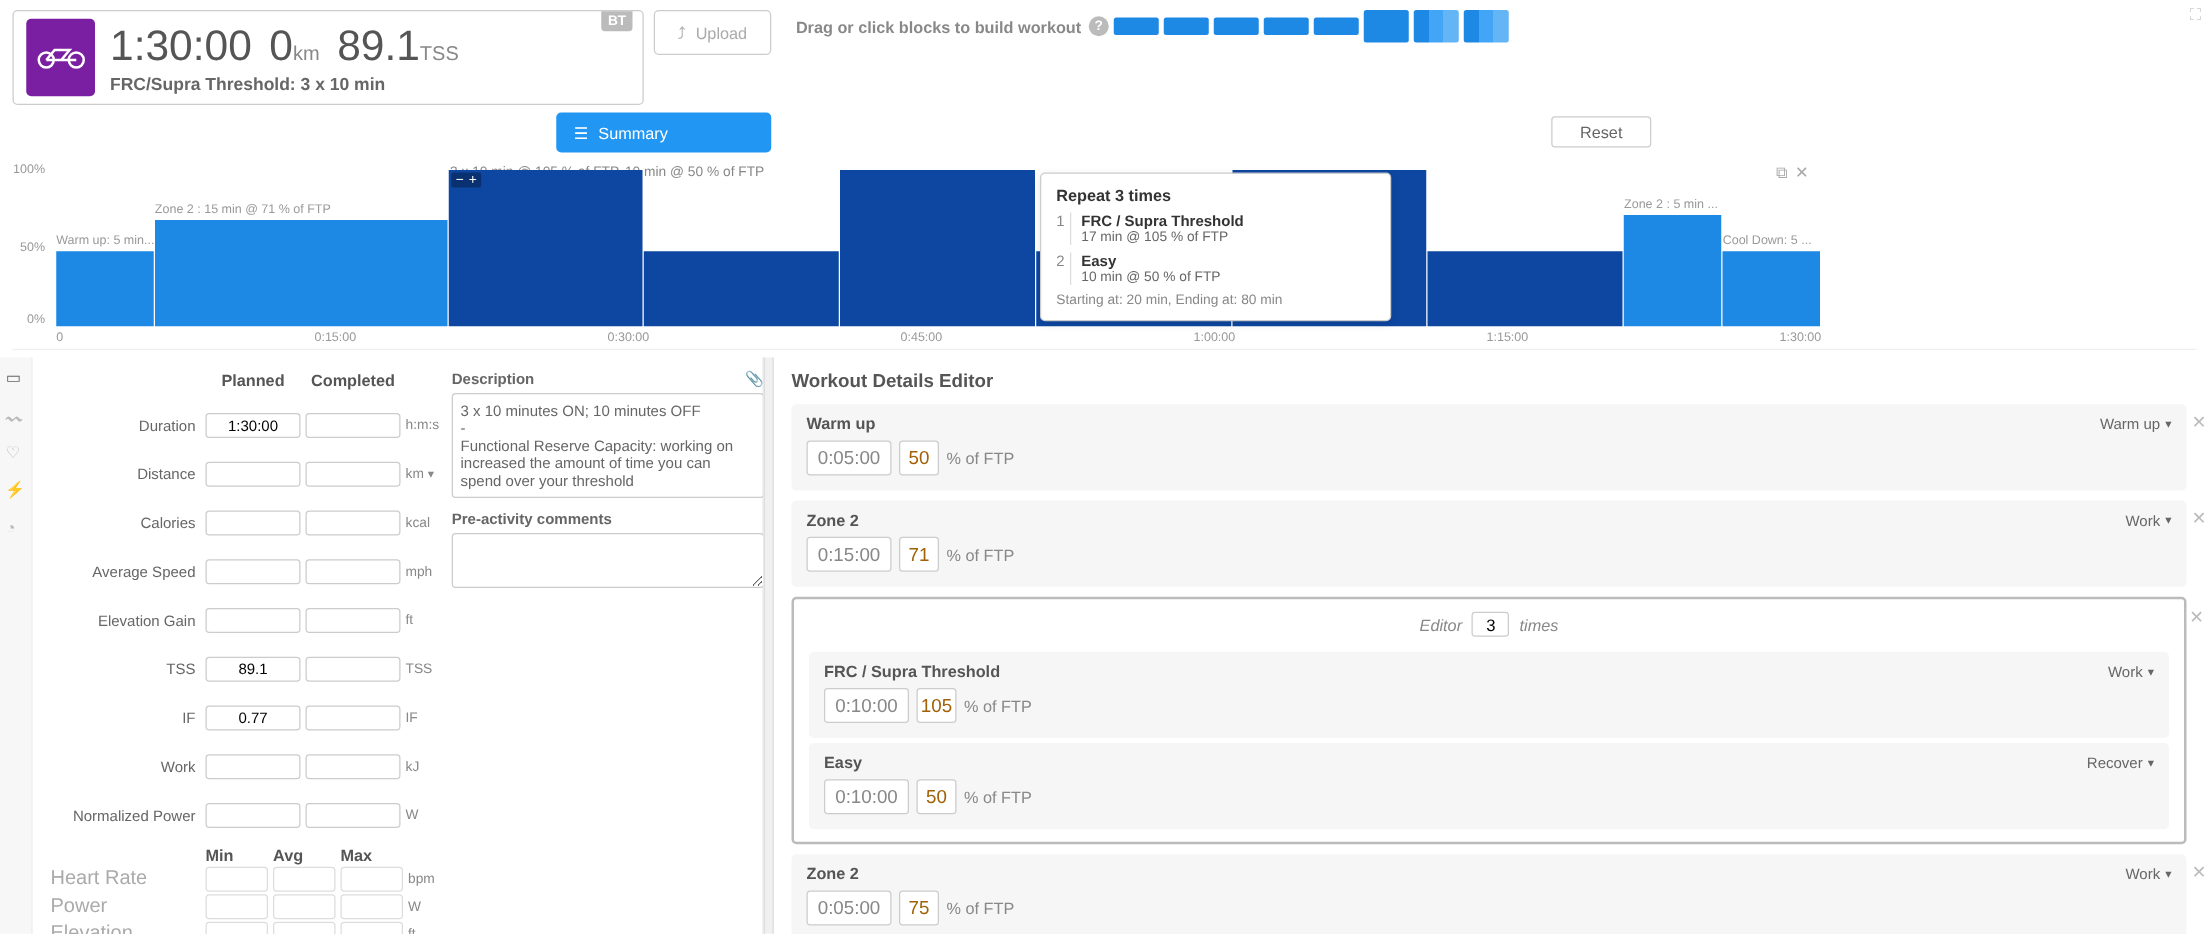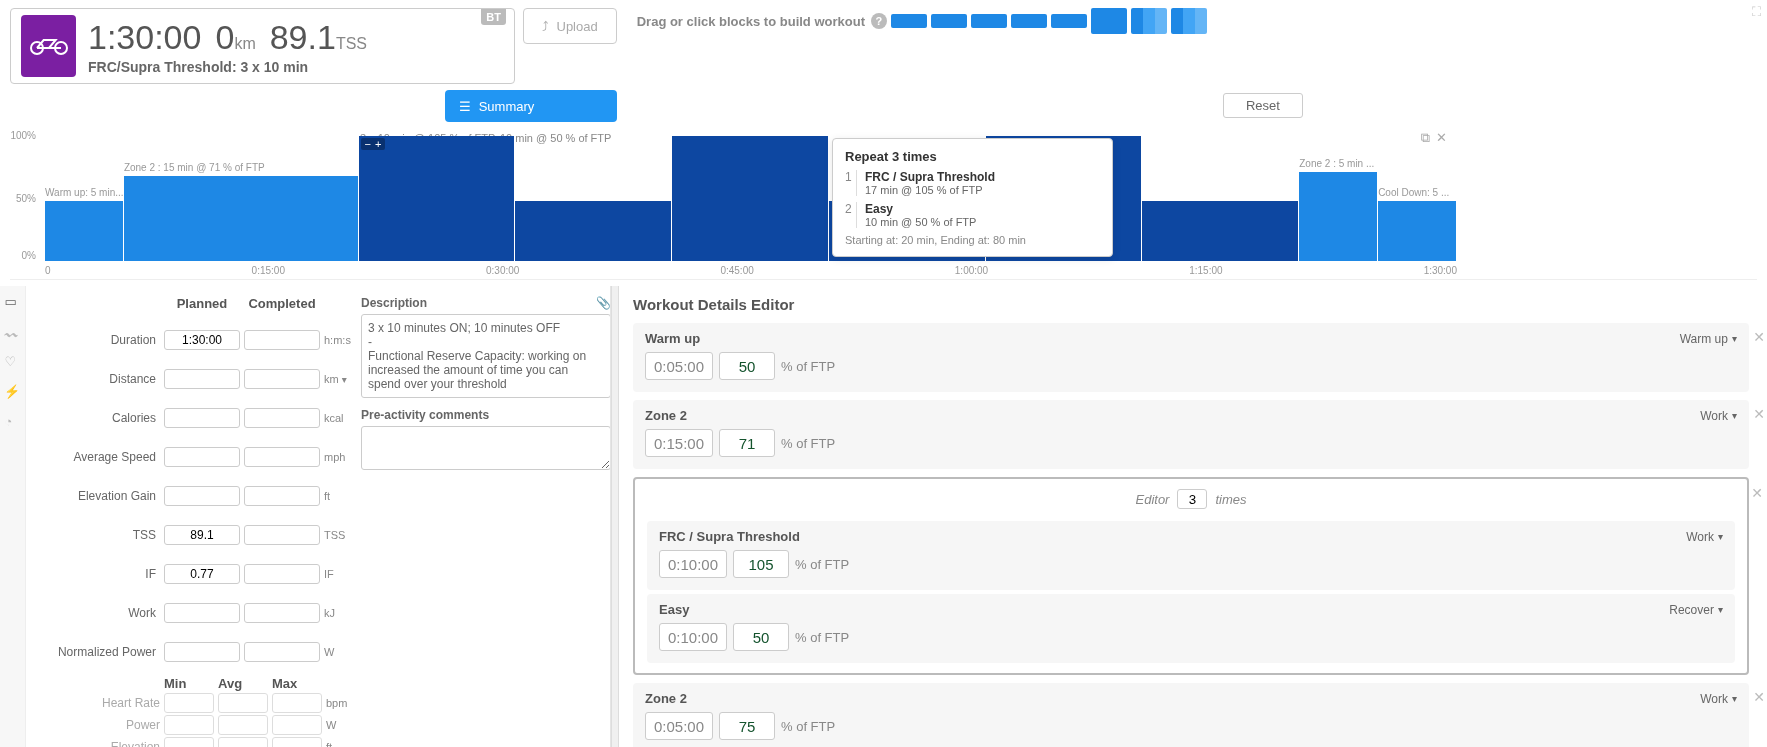--- a/index.html
+++ b/index.html
@@ -21,21 +21,21 @@
 .summary-btn { background: #2196f3; color: #fff; border-radius: 4px; padding: 8px 14px; display: flex; align-items: center; gap: 8px; cursor:pointer; height: 32px; margin-top: 40px; margin-left: -78px; }
 
 .build-area { display: flex; flex-direction: row; gap: 4px; margin-left: 12px; }
 .build-hint { color: #888; font-size: 13px; font-weight: 600; display:flex; align-items:center; gap:6px; }
 .block-row { display: flex; gap: 4px; }
 .mini-block { width: 36px; height: 20px; background: #1e88e5; border-radius: 2px; cursor:grab; }
 .mb-low { height: 14px; margin-top: 6px; }
 .mb-mid { height: 26px; }
 .mb-stair { background: linear-gradient(to right, #1e88e5 33%, #42a5f5 33% 66%, #64b5f6 66%); }
 
-.reset-btn { border: 1px solid #ccc; border-radius: 3px; padding: 4px 22px; color: #666; cursor:pointer; margin-left: 8px; align-self: flex-end; margin-bottom: 4px; }
+.reset-btn { border: 1px solid #ccc; border-radius: 3px; padding: 4px 22px; color: #666; cursor:pointer; margin-left: 26px; align-self: flex-end; margin-bottom: 4px; }
 
 
 .chart-wrap { position: relative; height: 150px; margin: 8px 10px 0 10px; border-bottom: 1px solid #eee; }
 .chart-y { position: absolute; left: 0; top: 0; bottom: 18px; width: 30px; font-size: 10px; color: #999; }
 .chart-y div { position: absolute; right: 4px; }
 .bars { position: absolute; left: 35px; right: 300px; top: 0; bottom: 18px; display: flex; align-items: flex-end; }
 .bar { background: #1e88e5; margin-right: 1px; position: relative; }
 .bar.sel { background: #0d47a1; }
 .bar-lbl { position: absolute; top: -14px; font-size: 10px; color: #999; white-space: nowrap; }
 .bar-ctrl { position:absolute; top:2px; left:2px; background:rgba(0,0,0,.3); color:#fff; font-size:11px; padding:0 4px; border-radius:2px; cursor:pointer; display:flex; gap:4px; }
@@ -62,21 +62,21 @@
 .grid-head .gh1 { grid-column:2; text-align:center; }
 .grid-head .gh2 { text-align:center; }
 .stat-row { display:grid; grid-template-columns:120px 76px 76px 40px; gap:4px; align-items:center; margin-bottom:2px;margin-top:19px; }
 .stat-row label { text-align:right; color:#666; font-size:12px; padding-right:4px; }
 .stat-row input { width:100%; height:20px; border:1px solid #ccc; border-radius:3px; font-size:12px; text-align:center; }
 .stat-unit { color:#888; font-size:11px; }
 
 .mma-head { display:grid; grid-template-columns:120px 50px 50px 50px 30px; gap:4px; font-weight:600; color:#555; margin-top:14px; }
 .mma-head span { text-align:left; }
 .mma-row { display:grid; grid-template-columns:120px 50px 50px 50px 30px; gap:4px; align-items:center; margin-top:2px; }
-.mma-row label { text-align:right; color:#aaa; font-size:12px; }
+.mma-row label { text-align:left; color:#aaa; font-size:16px; }
 .mma-row input { width:100%; height:20px; border:1px solid #ddd; border-radius:3px; }
 
 .desc-block { position:absolute; left:335px; top:10px; width:250px; }
 .desc-block h5 { font-size:12px; color:#666; font-weight:600; margin-bottom:4px; display:flex; justify-content:space-between; align-items:center; }
 .desc-box { border:1px solid #ccc; border-radius:3px; padding:6px; font-size:12px; color:#666; min-height:70px; }
 .pre-box { border:1px solid #ccc; border-radius:3px; height:44px; width:100%; }
 
 .divider { width:8px; background:#f0f0f0; cursor:col-resize; border-left:1px solid #ddd; border-right:1px solid #ddd; }
 
 .right-pane { flex:1; padding:10px 18px 10px 14px; overflow:auto; }
@@ -84,21 +84,21 @@
 .block-card { background:#f6f6f6; border-radius:4px; padding:8px 12px 12px 12px; margin-bottom:8px; position:relative; }
 .repeat-card { border:2px solid #bbb; background:transparent; padding:6px; }
 .repeat-card .block-card { margin:4px 6px; }
 .bc-head { display:flex; justify-content:space-between; align-items:center; margin-bottom:6px; }
 .bc-title { font-weight:600; color:#555; }
 .bc-type { color:#666; font-size:12px; display:flex; align-items:center; gap:4px; cursor:pointer; }
 .bc-close { position:absolute; right:-16px; top:6px; color:#bbb; cursor:pointer; font-size:14px; }
 .bc-inputs { display:flex; align-items:center; gap:6px; }
 .bc-inputs input { height:28px; border:1px solid #ccc; border-radius:3px; text-align:center; font-size:15px; background:#fff; }
 .bc-time { width:68px; color:#888; }
-.bc-val { width:56px; color:#14532d; }
+.bc-val { width:32px; color:#a16207; }
 .bc-unit { color:#888; font-size:13px; }
 .repeat-head { display:flex; justify-content:center; align-items:center; gap:8px; font-style:italic; color:#888; padding:4px 0 8px; }
 .repeat-head input { width:30px; height:20px; text-align:center; border:1px solid #ccc; border-radius:3px; }
 
 .fs-icon { position:absolute; top:4px; right:6px; color:#ccc; cursor:pointer; }
 .help-circ { display:inline-flex; width:16px; height:16px; background:#bbb; color:#fff; border-radius:50%; align-items:center; justify-content:center; font-size:11px; font-weight:bold; }
 .chev { font-size:10px; }
 .attach-icon { color:#5b9bd5; cursor:pointer; }
 </style>
 </head>

